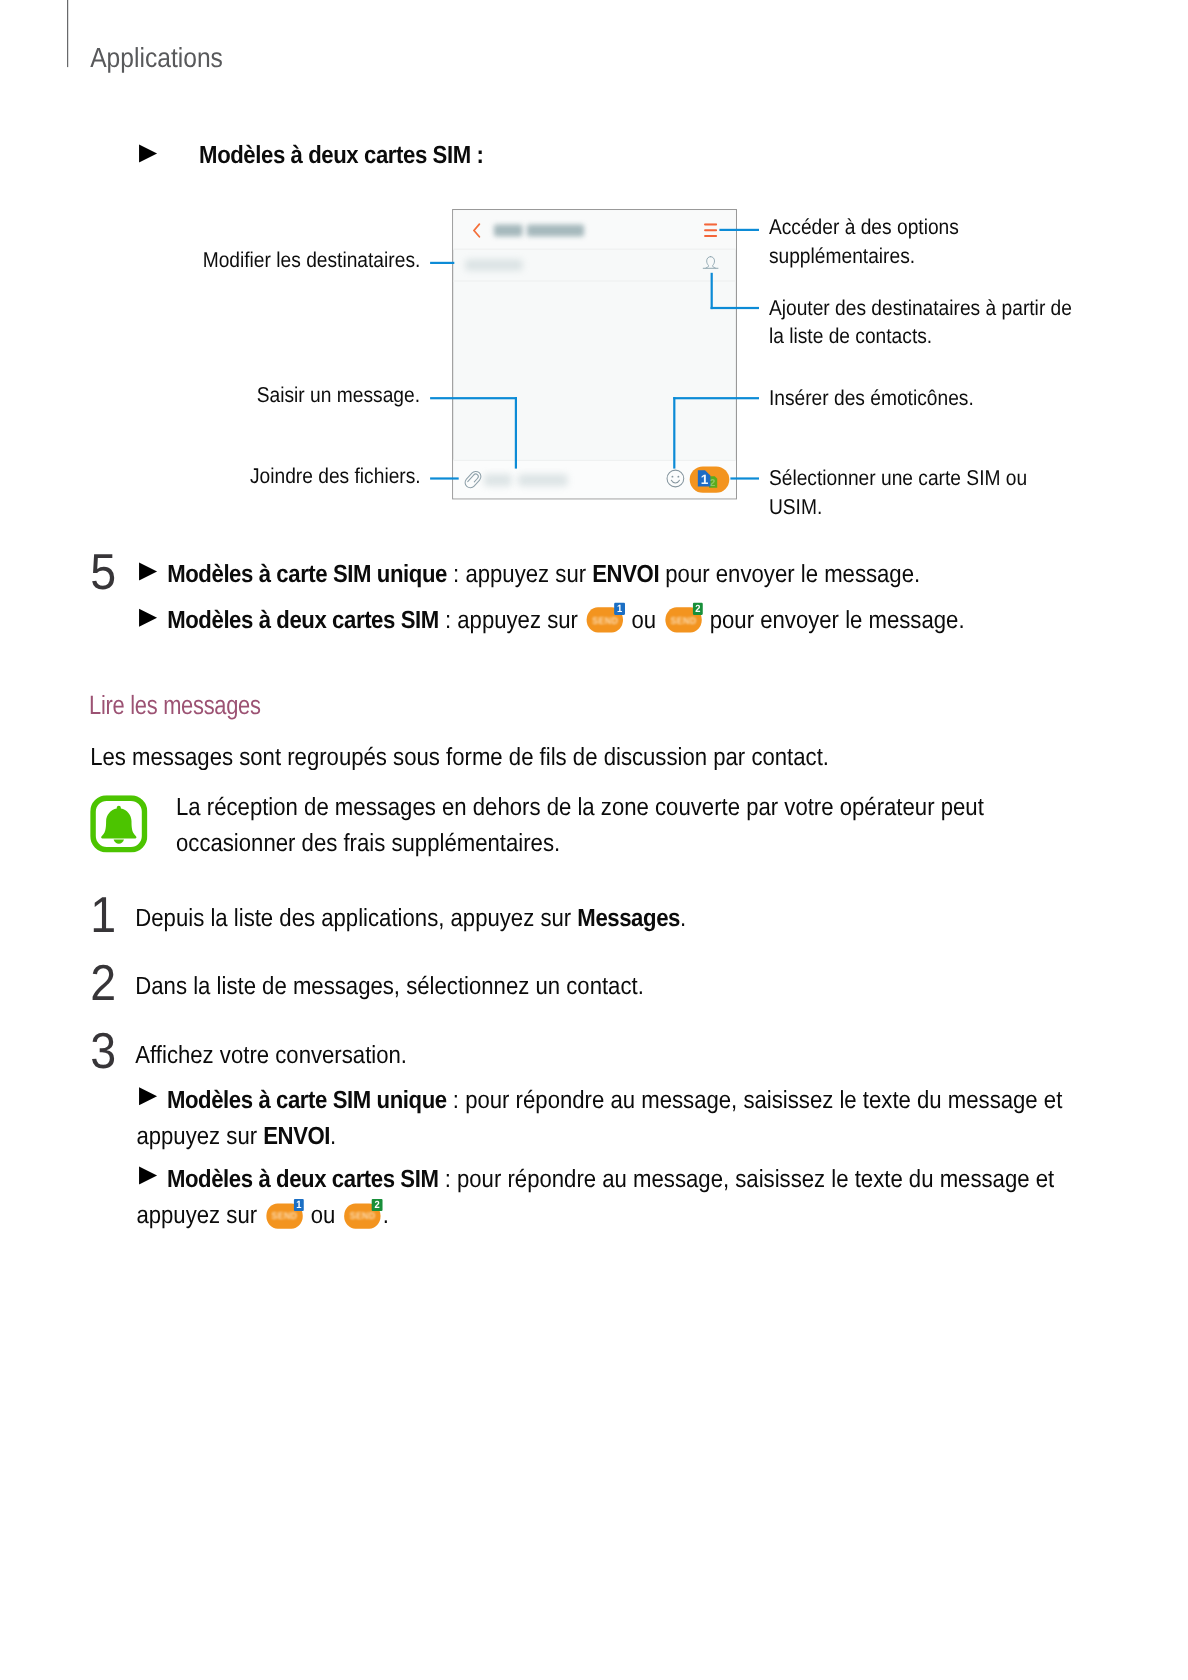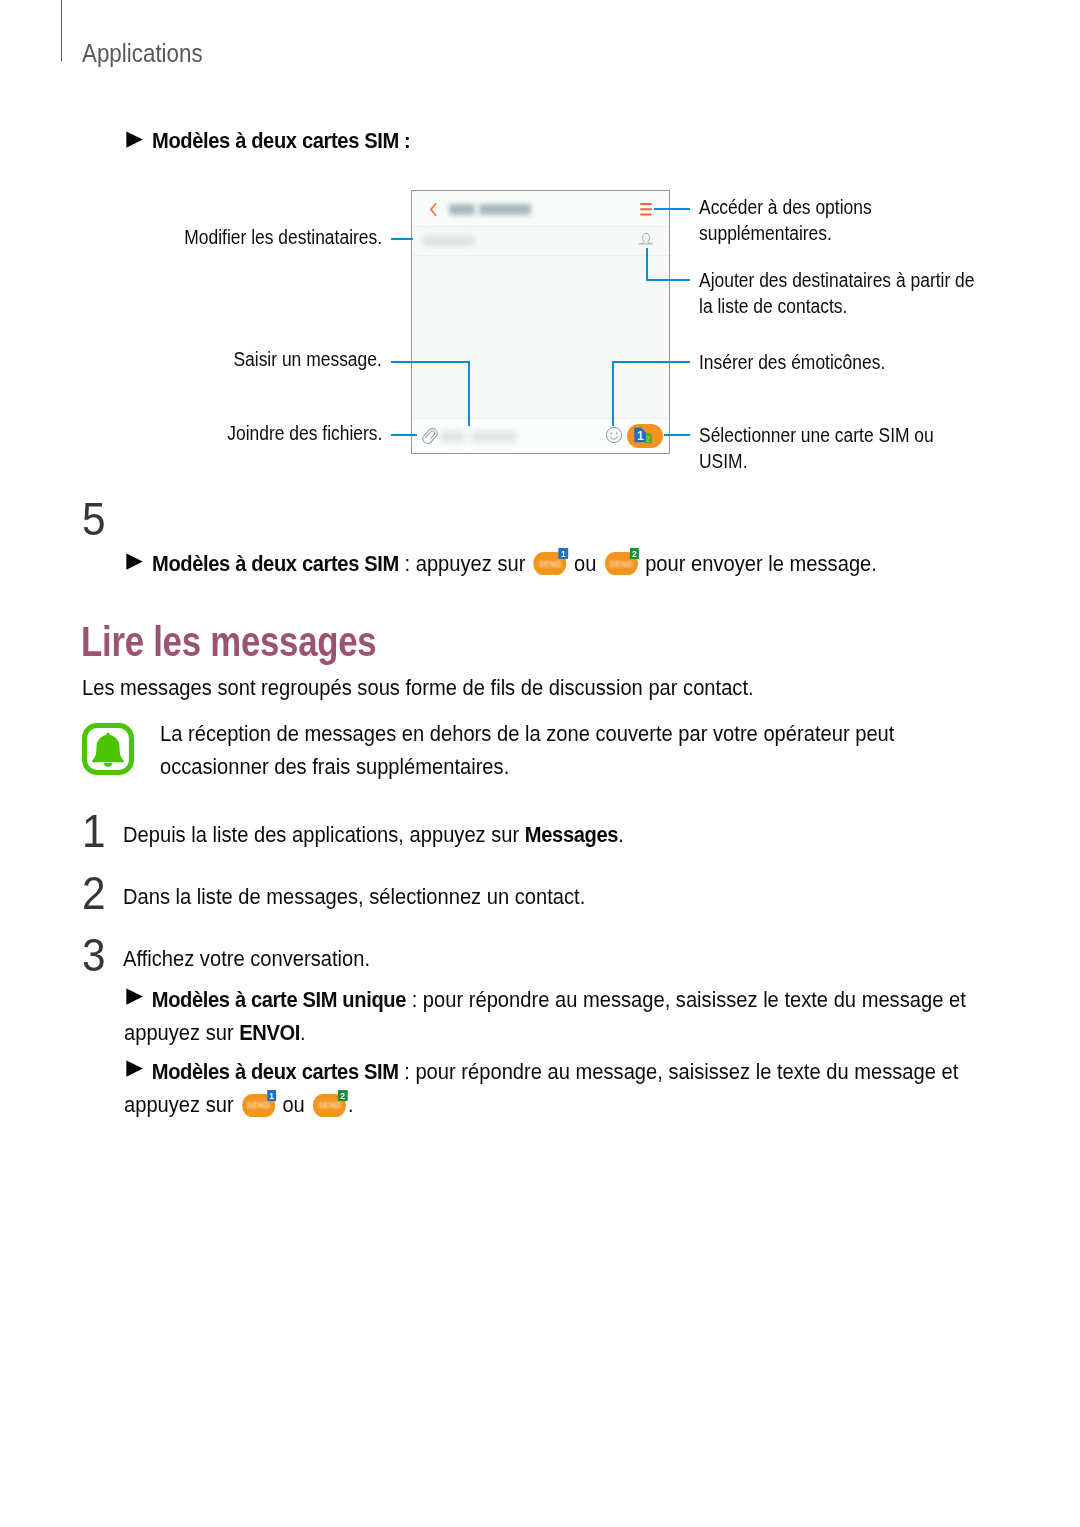--- a/index.html
+++ b/index.html
@@ -17,21 +17,21 @@
   .hdr-text{position:absolute;left:82px;top:39px;font-size:25px;color:#58595b;}
 
   
   .btxt{font-size:22.5px;color:#0b0b0b;line-height:33px;}
   .btxt b,.bold{letter-spacing:-0.42px;}
   .bold{font-weight:bold;}
   .num{position:absolute;font-size:46px;color:#373538;font-weight:400;line-height:46px;}
   .num .sq{transform:scaleX(0.92);}
   .tri{position:absolute;left:0;top:6px;}
 
-  h2.sec{position:absolute;margin:0;font-size:42px;font-weight:bold;color:#9c5273;line-height:34.5px;letter-spacing:-0.3px;}
+  h2.sec{position:absolute;margin:0;font-size:24px;font-weight:normal;color:#9c5273;line-height:34.5px;letter-spacing:-0.3px;}
   h2.sec .sq{transform:scaleX(0.828);}
 
   
   .phone{position:absolute;border:1px solid #999999;background:#f7f9f9;}
   .lead{position:absolute;background:#0c8bd6;}
   .anno{position:absolute;font-size:19.5px;line-height:26px;color:#0d0d0d;}
 
   .pg-num{position:absolute;font-size:25px;color:#4d4d4f;line-height:25px;}
   .pg-num .sq{transform:scaleX(0.87);}
   .blur-txt{background:#8fa7ac;border-radius:2px;filter:blur(2.4px);opacity:0.78;}
@@ -46,21 +46,21 @@
   .b1{background:#1b6fc4;}
   .b2{background:#188f3a;}
 </style>
 </head>
 <body>
 
 <div class="page">
   <div class="hdr-rule"></div>
   <div class="hdr-text"><span class="sq">Applications</span></div>
 
-  <div class="abs nw" style="left:126px;top:124px;">
+  <div class="abs nw" style="left:126px;top:124px;padding-left:29px;">
     <svg class="tri" style="top:6.5px;" width="17.3" height="17.3" viewBox="0 0 17.3 17.3">
         <polygon points="0.4,0.4 16.8,8.6 0.4,16.8" fill="#000000"></polygon>
       </svg><span class="btxt bold sq" style="margin-left:26px;">Modèles à deux cartes SIM :</span>
   </div>
 
   <div class="phone" style="left:411px;top:190px;width:257px;height:262px;">
     <div class="abs" style="left:0;top:0;width:257px;height:35px;background:#f9fafa;border-bottom:1px solid #eef0f0;"></div>
     <svg class="abs" style="left:16px;top:10.5px;" width="11" height="15" viewBox="0 0 11 15">
       <path d="M7.8 1.8 L2.9 7.5 L7.8 13.2" fill="none" stroke="#f4703b" stroke-width="1.6" stroke-linecap="round" stroke-linejoin="miter"></path>
     </svg>
@@ -128,20 +128,25 @@
   <div class="anno nw" style="left:0;top:224px;width:382px;text-align:right;"><span class="sq" style="transform-origin:right center;">Modifier les destinataires.</span></div>
   <div class="anno nw" style="left:0;top:346px;width:382px;text-align:right;"><span class="sq" style="transform-origin:right center;">Saisir un message.</span></div>
   <div class="anno" style="left:699px;top:194px;width:300px;"><span class="sq" style="display:inline-block;white-space:normal;width:109%;">Accéder à des options supplémentaires.</span></div>
 
   <div class="anno nw" style="left:0;top:420px;width:382px;text-align:right;"><span class="sq" style="transform-origin:right center;">Joindre des fichiers.</span></div>
   <div class="anno" style="left:699px;top:348.5px;width:300px;"><span class="sq" style="display:inline-block;white-space:normal;width:109%;">Insérer des émoticônes.</span></div>
   <div class="anno" style="left:699px;top:266.5px;width:300px;"><span class="sq" style="display:inline-block;white-space:normal;width:109%;">Ajouter des destinataires à partir de la liste de contacts.</span></div>
   <div class="anno" style="left:699px;top:421.5px;width:260px;"><span class="sq" style="display:inline-block;white-space:normal;width:109%;">Sélectionner une carte SIM ou USIM.</span></div>
 
   <div class="num" style="left:82px;top:496px;"><span class="sq">5</span></div>
+  <div class="abs nw btxt" style="left:126px;top:504.5px;">
+    <svg class="tri" width="17.3" height="17.3" viewBox="0 0 17.3 17.3">
+        <polygon points="0.4,0.4 16.8,8.6 0.4,16.8" fill="#000000"></polygon>
+      </svg><span class="sq" style="margin-left:26px;"><b>Modèles à carte SIM unique</b><span> : appuyez sur </span><b>ENVOI</b><span> pour envoyer le message.</span></span>
+  </div>
   <div class="abs nw btxt" style="left:126px;top:546.5px;">
     <svg class="tri" width="17.3" height="17.3" viewBox="0 0 17.3 17.3">
         <polygon points="0.4,0.4 16.8,8.6 0.4,16.8" fill="#000000"></polygon>
       </svg><span class="sq" style="margin-left:26px;"><b>Modèles à deux cartes SIM</b><span> : appuyez sur </span><span class="sendbtn"><span class="sendlbl">SEND</span><span class="badge b1">1</span></span><span> ou </span><span class="sendbtn"><span class="sendlbl">SEND</span><span class="badge b2">2</span></span><span> pour envoyer le message.</span></span>
   </div>
 
   <h2 class="sec" style="left:81px;top:625px;"><span class="sq">Lire les messages</span></h2>
 
   <div class="abs nw btxt" style="left:82px;top:671px;text-decoration:underline;"><span class="sq">Les messages sont regroupés sous forme de fils de discussion par contact.</span></div>
 

